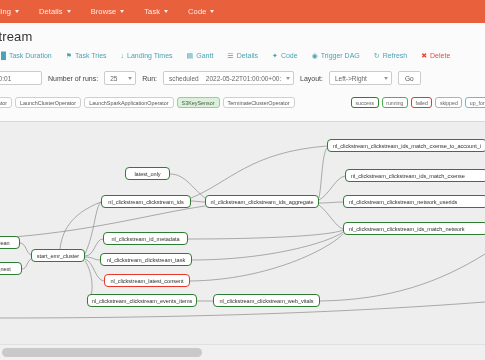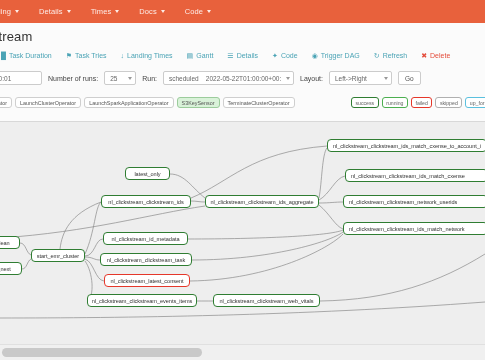--- a/index.html
+++ b/index.html
@@ -195,25 +195,25 @@
   <div class="navbar">
     <div class="nav-item">
       <span>filing</span>
       <span class="caret"></span>
     </div>
     <div class="nav-item">
       <span>Details</span>
       <span class="caret"></span>
     </div>
     <div class="nav-item">
-      <span>Times</span>
-      <span class="caret"></span>
-    </div>
-    <div class="nav-item">
-      <span>Docs</span>
+      <span>Browse</span>
+      <span class="caret"></span>
+    </div>
+    <div class="nav-item">
+      <span>Task</span>
       <span class="caret"></span>
     </div>
     <div class="nav-item">
       <span>Code</span>
       <span class="caret"></span>
     </div>
   </div>
 
   <div class="subhead">
 

